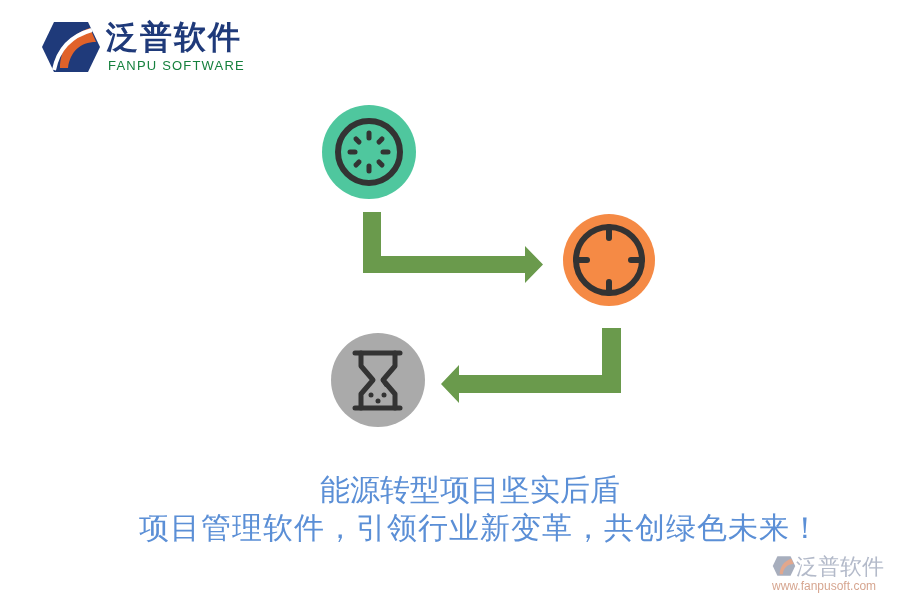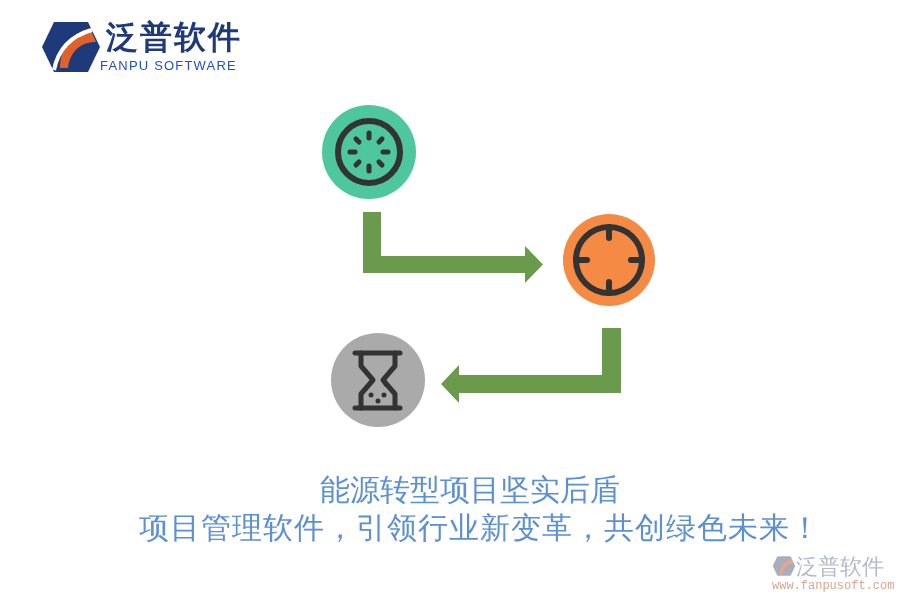--- a/index.html
+++ b/index.html
@@ -9,34 +9,34 @@
     font-family: "DejaVu Sans", "Liberation Sans", sans-serif;
   }
   .logo { position: absolute; left: 40px; top: 18px; width: 230px; height: 58px; }
   .logo svg { position: absolute; left: 0; top: 2px; }
   .logo-cn {
     position: absolute; left: 66px; top: -2px;
     font-size: 32px; font-weight: bold; color: #1f3a7a; letter-spacing: 2px;
     white-space: nowrap;
   }
   .logo-en {
-    position: absolute; left: 60px; top: 40px;
-    font-size: 13px; color: #1d4ed8; letter-spacing: 1.2px; white-space: nowrap;
+    position: absolute; left: 68px; top: 40px;
+    font-size: 13px; color: #15803d; letter-spacing: 1.2px; white-space: nowrap;
     font-family: "Liberation Sans", sans-serif;
   }
   .diagram { position: absolute; left: 0; top: 0; width: 900px; height: 460px; }
   .caption {
     position: absolute; left: 0; width: 900px; text-align: center;
     color: #5b8fd6; white-space: nowrap;
   }
   .caption.l1 { top: 470px; font-size: 30px; left: 20px; }
   .caption.l2 { top: 508px; font-size: 30px; left: 30px; letter-spacing: 1px; }
   .wm { position: absolute; left: 770px; top: 552px; width: 125px; height: 44px; opacity: 0.75; }
   .wm-cn { position: absolute; left: 26px; top: 0px; font-size: 22px; color: #9aa3b8; white-space: nowrap; }
-  .wm-url { position: absolute; left: 2px; top: 27px; font-size: 12px; color: #c8876a; white-space: nowrap; font-family: Liberation Mono, monospace; }
+  .wm-url { position: absolute; left: 2px; top: 27px; font-size: 12px; color: #c8876a; white-space: nowrap; font-family: Liberation Sans, sans-serif; }
   .wm svg { position: absolute; left: 2px; top: 3px; }
 </style>
 </head>
 <body>
 
 <div class="logo">
   <svg width="62" height="54" viewBox="0 0 62 54">
     <polygon points="14,2 48,2 60,27 48,52 14,52 2,27" fill="#1f3a7a"></polygon>
     <path d="M20,48 C20,30 30,14 50,8 L56,22 C40,22 30,32 28,48 Z" fill="#e0622a"></path>
     <path d="M14,50 C18,30 30,16 52,10" stroke="#ffffff" stroke-width="4" fill="none"></path>

